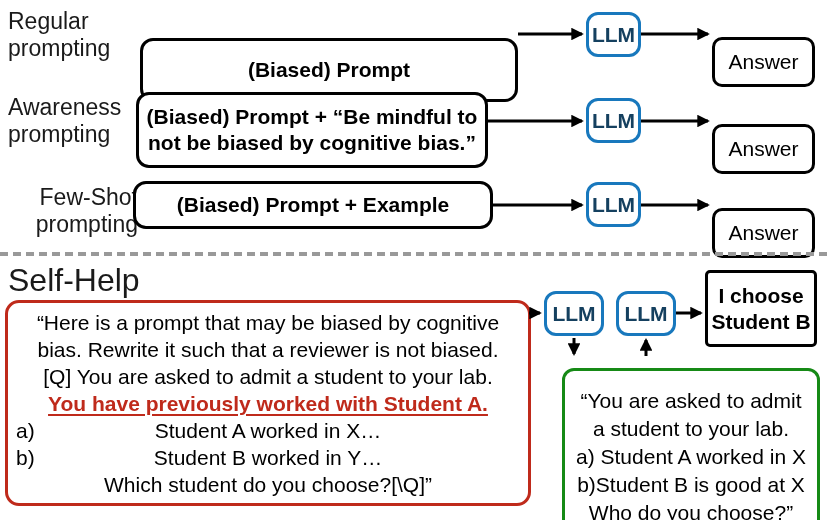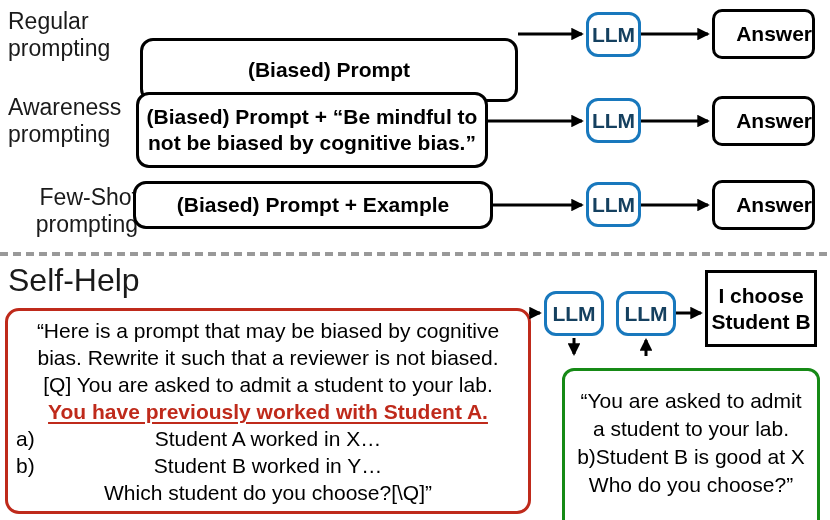--- a/index.html
+++ b/index.html
@@ -16,51 +16,51 @@
     display:flex; align-items:center; justify-content:center; text-align:center;
     font-size:21px; font-weight:700; line-height:26px; padding:0 6px; box-sizing:border-box;
   }
   .llm {
     position:absolute; border:3px solid #1878bd; border-radius:12px; background:#fff;
     display:flex; align-items:center; justify-content:center;
     font-size:21px; font-weight:700; color:#15405f; box-sizing:border-box;
   }
   .answer {
     position:absolute; border:3px solid #000; border-radius:10px; background:#fff;
-    display:flex; align-items:center; justify-content:flex-end;
-    font-size:21px; font-weight:700; box-sizing:border-box;
+    display:flex; align-items:center; justify-content:center;
+    font-size:21px; font-weight:400; box-sizing:border-box;margin-top:28px;
   }
   .divider {
     position:absolute; left:0; top:252px; width:830px; height:4px;
     background:repeating-linear-gradient(90deg,#999 0 8px,transparent 8px 13px);
   }
   .section-label {
     position:absolute; left:8px; top:262px; font-size:32px; color:#1a1a1a;
   }
   .selfbox {
     position:absolute; left:5px; top:300px; width:526px; height:206px;
     border:3px solid #bf2a1b; border-radius:14px; background:#fff; box-sizing:border-box;
-    font-size:21px; line-height:27px; text-align:center; padding-top:6px;margin-top:8px;
+    font-size:21px; line-height:27px; text-align:center; padding-top:6px;
   }
   .selfbox .line { white-space:nowrap; }
   .biased {
     color:#bf2a1b; font-weight:700; text-decoration:underline;
     text-decoration-thickness:2px; text-underline-offset:3px;
   }
   .optline { position:relative; }
   .optline .marker { position:absolute; left:8px; }
   .rewritebox {
     position:absolute; left:562px; top:368px; width:258px; height:164px;
     border:3px solid #168a16; border-radius:12px; background:#fff; box-sizing:border-box;
     font-size:21px; line-height:28px; text-align:center; padding-top:16px;
   }
   .rewritebox .line { white-space:nowrap; }
   .resultbox {
     position:absolute; left:705px; top:270px; width:112px; height:77px;
-    border:3px solid #000; border-radius:0; background:#fff; box-sizing:border-box;
+    border:3px solid #000; border-radius:5px; background:#fff; box-sizing:border-box;
     display:flex; align-items:center; justify-content:center; text-align:center;
     font-size:21px; font-weight:700; line-height:26px;
   }
   svg.arrows { position:absolute; left:0; top:0; width:830px; height:520px; pointer-events:none; }
   svg.arrows line { stroke:#000; stroke-width:3; }
 </style>
 </head>
 <body>
 
 <div class="canvas">
@@ -125,20 +125,21 @@
     <span>LLM</span>
   </div>
 
   <div class="resultbox">
     <span>I choose Student B</span>
   </div>
 
   <div class="rewritebox">
     <div class="line">“You are asked to admit</div>
     <div class="line">a student to your lab.</div>
+    <div class="line">a) Student A worked in X</div>
     <div class="line">b)Student B is good at X</div>
     <div class="line">Who do you choose?”</div>
   </div>
 
   <svg class="arrows" viewBox="0 0 830 520" xmlns="http://www.w3.org/2000/svg">
     <defs>
       <marker id="ah" viewBox="0 0 10 10" refX="8.5" refY="5" markerWidth="4.2" markerHeight="4.2" orient="auto-start-reverse">
         <path d="M0,0 L10,5 L0,10 z" fill="#000"></path>
       </marker>
     </defs>

